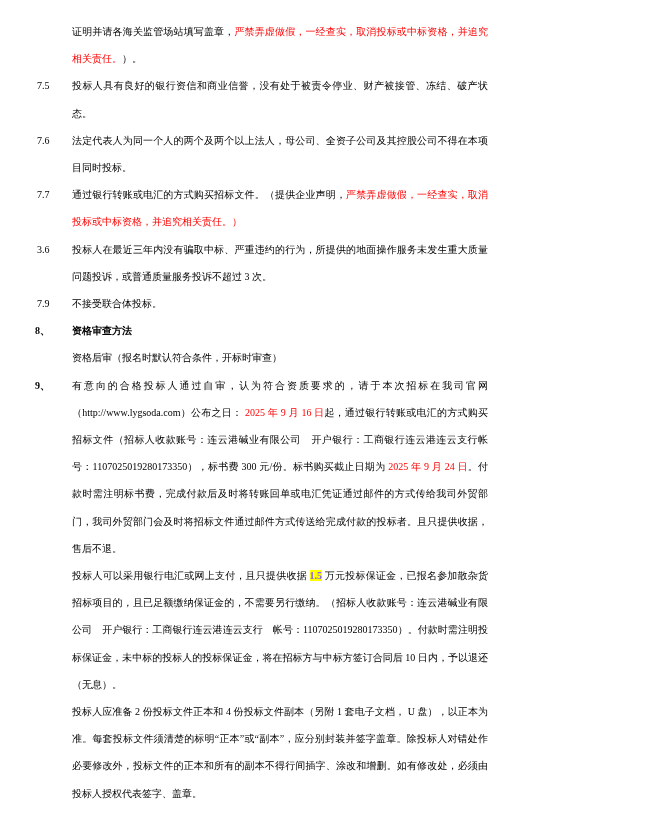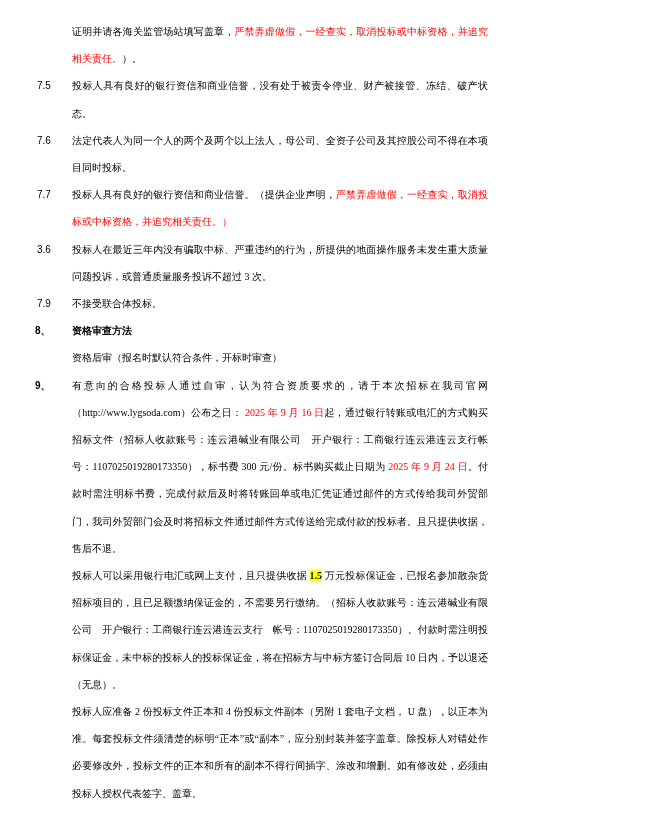--- a/index.html
+++ b/index.html
@@ -24,37 +24,37 @@
   }
   .para.heading {
     text-align: left;
     font-weight: bold;
   }
   .num {
     position: absolute;
     left: -35px;
     top: 0;
     font-weight: normal;
-    font-family: Liberation Sans, sans-serif;
+    font-family: Liberation Serif, serif;
     white-space: nowrap;
   }
   .num.bold { font-weight: bold; left: -37px; }
   .run { color: inherit; }
   .run-red { color: #ff0000; }
-  .run-hl { background: #ffff00; color: #0f172a; font-weight: bold; }
+  .run-hl { background: #ffff00; color: #8b5cf6; font-weight: bold; }
 </style>
 </head>
 <body>
 
 <div class="doc">
   <div>
       <div class="para body"><span class="run">证明并请各海关监管场站填写盖章，</span><span class="run run-red">严禁弄虚做假，一经查实，取消投标或中标资格，并追究相关责任。</span><span class="run">）。</span></div>
       <div class="para item"><span class="num">7.5</span><span class="run">投标人具有良好的银行资信和商业信誉，没有处于被责令停业、财产被接管、冻结、破产状态。</span></div>
       <div class="para item"><span class="num">7.6</span><span class="run">法定代表人为同一个人的两个及两个以上法人，母公司、全资子公司及其控股公司不得在本项目同时投标。</span></div>
-      <div class="para item"><span class="num">7.7</span><span class="run">投标人具有良好的银行资信和商业信誉。（提供企业声明，</span><span class="run run-red">严禁弄虚做假，一经查实，取消投标或中标资格，并追究相关责任。）</span></div>
+      <div class="para item"><span class="num">7.7</span><span class="run">通过银行转账或电汇的方式购买招标文件。（提供企业声明，</span><span class="run run-red">严禁弄虚做假，一经查实，取消投标或中标资格，并追究相关责任。）</span></div>
       <div class="para item"><span class="num">3.6</span><span class="run">投标人在最近三年内没有骗取中标、严重违约的行为，所提供的地面操作服务未发生重大质量问题投诉，或普通质量服务投诉不超过 3 次。</span></div>
       <div class="para item"><span class="num">7.9</span><span class="run">不接受联合体投标。</span></div>
       <div class="para heading"><span class="num bold">8、</span><span class="run">资格审查方法</span></div>
       <div class="para body"><span class="run">资格后审（报名时默认符合条件，开标时审查）</span></div>
       <div class="para heading"><span class="num bold">9、</span></div>
       <div class="para body"><span class="run">有意向的合格投标人通过自审，认为符合资质要求的，请于本次招标在我司官网（http://www.lygsoda.com）公布之日： </span><span class="run run-red">2025 年 9 月 16 日</span><span class="run">起，通过银行转账或电汇的方式购买招标文件（招标人收款账号：连云港碱业有限公司　开户银行：工商银行连云港连云支行帐号：1107025019280173350），标书费 300 元/份。标书购买截止日期为 </span><span class="run run-red">2025 年 9 月 24 日</span><span class="run">。付款时需注明标书费，完成付款后及时将转账回单或电汇凭证通过邮件的方式传给我司外贸部门，我司外贸部门会及时将招标文件通过邮件方式传送给完成付款的投标者。且只提供收据，售后不退。</span></div>
       <div class="para body"><span class="run">投标人可以采用银行电汇或网上支付，且只提供收据 </span><span class="run run-hl">1.5</span><span class="run"> 万元投标保证金，已报名参加散杂货招标项目的，且已足额缴纳保证金的，不需要另行缴纳。（招标人收款账号：连云港碱业有限公司　开户银行：工商银行连云港连云支行　帐号：1107025019280173350）。付款时需注明投标保证金，未中标的投标人的投标保证金，将在招标方与中标方签订合同后 10 日内，予以退还（无息）。</span></div>
       <div class="para body"><span class="run">投标人应准备 2 份投标文件正本和 4 份投标文件副本（另附 1 套电子文档， U 盘），以正本为准。每套投标文件须清楚的标明“正本”或“副本”，应分别封装并签字盖章。除投标人对错处作必要修改外，投标文件的正本和所有的副本不得行间插字、涂改和增删。如有修改处，必须由投标人授权代表签字、盖章。</span></div>
     </div>
 </div>

